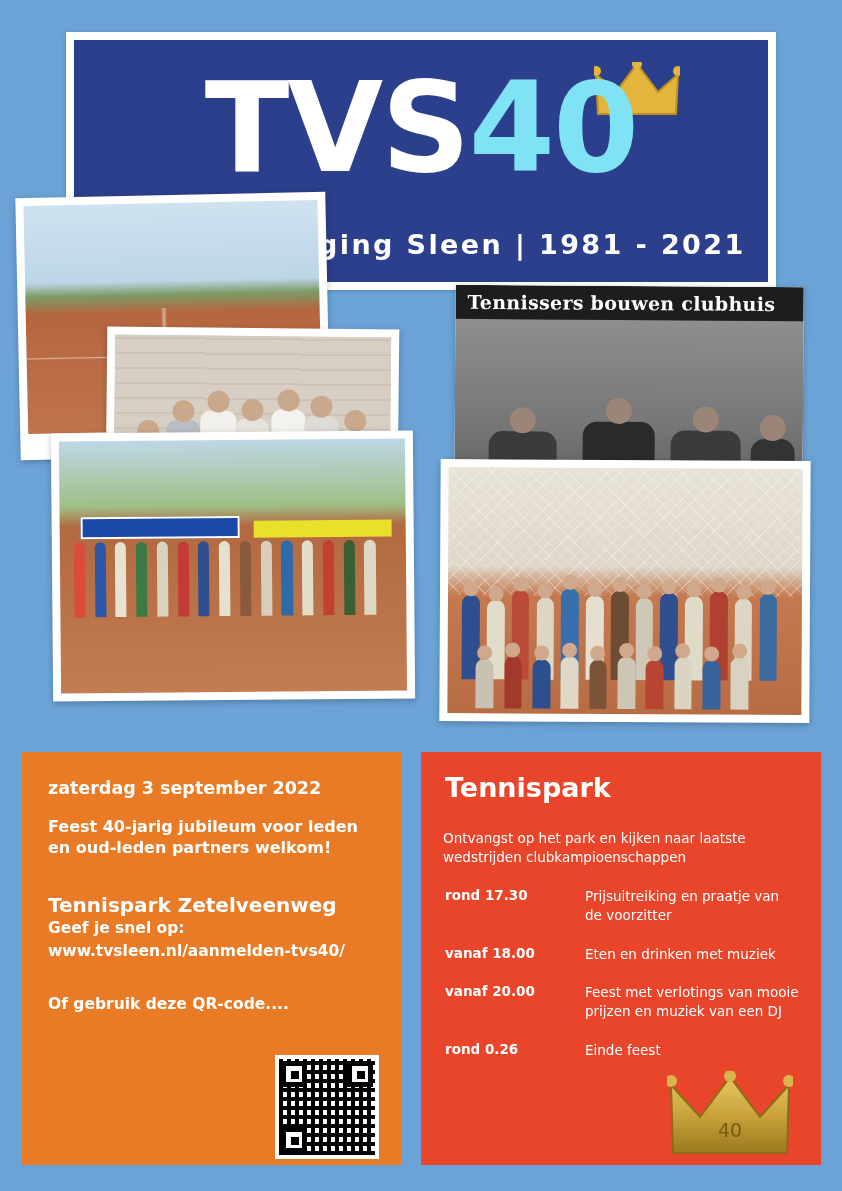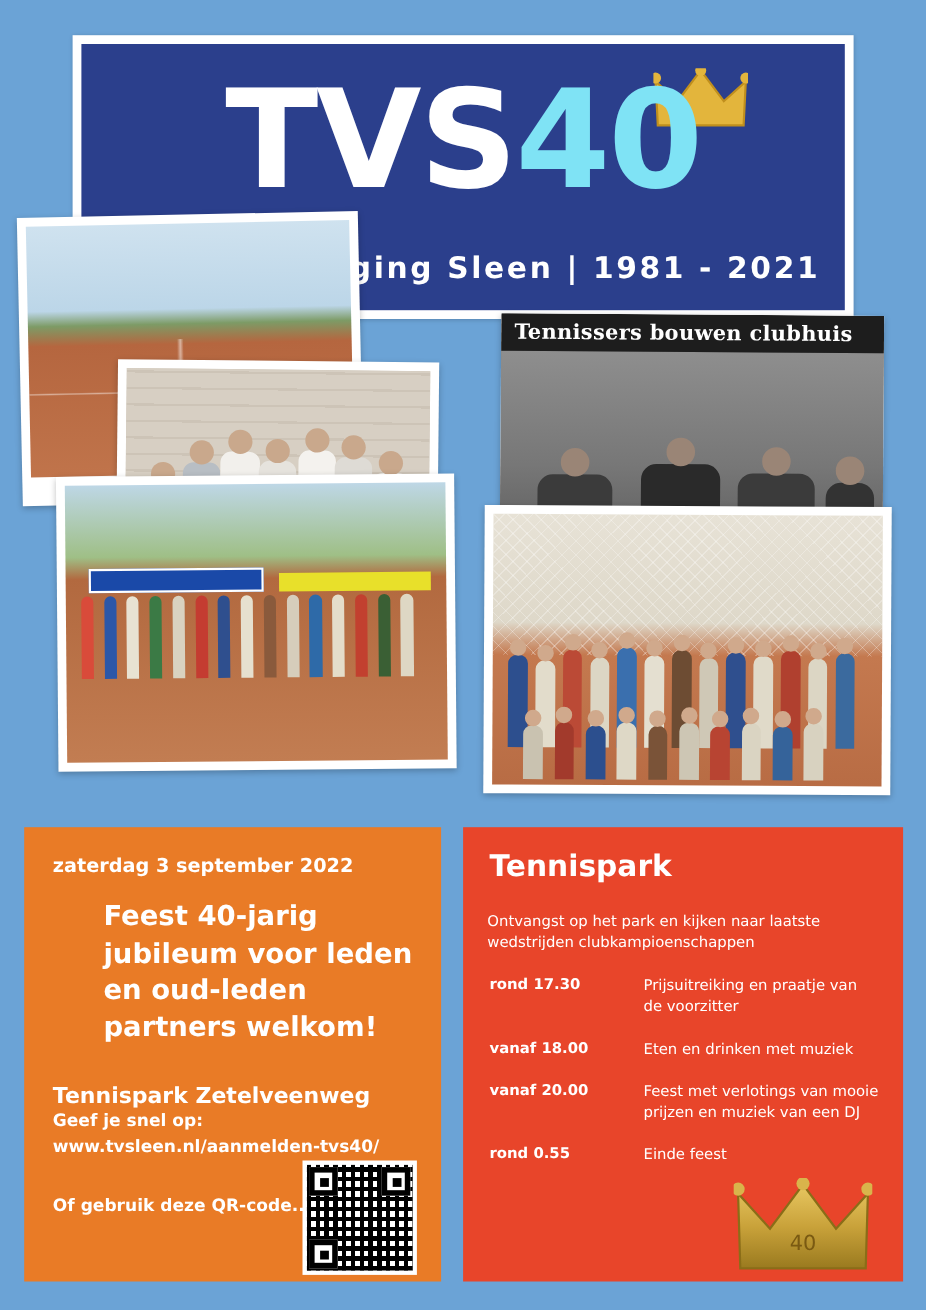--- a/index.html
+++ b/index.html
@@ -155,24 +155,23 @@
     padding: 18px 22px;
     color: #ffffff;
   }
 
   .date-line {
     font-size: 17.5px; font-weight: bold;
     margin: 4px 0 18px 0;
     font-family: "DejaVu Sans", sans-serif;
   }
   .headline-big {
-    font-size: 25px; font-weight: bold; line-height: 1.34;
+    font-size: 16px; font-weight: bold; line-height: 1.34;
     font-family: "DejaVu Sans", sans-serif;
     margin-bottom: 34px;
-    margin-left: 46px;
   }
   .venue {
     font-size: 20px; font-weight: bold;
     font-family: "DejaVu Sans", sans-serif;
   }
   .signup-label {
     font-size: 15.5px; font-weight: bold;
     font-family: "DejaVu Sans", sans-serif;
     line-height: 1.5;
     margin-bottom: 32px;
@@ -376,21 +375,21 @@
   </div>
   <div class="prog-row">
     <div class="prog-time">vanaf 18.00</div>
     <div class="prog-desc">Eten en drinken met muziek</div>
   </div>
   <div class="prog-row">
     <div class="prog-time">vanaf 20.00</div>
     <div class="prog-desc">Feest met verlotings van mooie prijzen en muziek van een DJ</div>
   </div>
   <div class="prog-row">
-    <div class="prog-time">rond 0.55</div>
+    <div class="prog-time">rond 0.26</div>
     <div class="prog-desc">Einde feest</div>
   </div>
 
   <div class="crown-badge">
     <svg viewBox="0 0 126 86" width="126" height="86">
       <defs>
         <linearGradient id="gold" x1="0" y1="0" x2="0" y2="1">
           <stop offset="0%" stop-color="#e8c761"></stop>
           <stop offset="50%" stop-color="#c9a23a"></stop>
           <stop offset="100%" stop-color="#9a7a1f"></stop>

